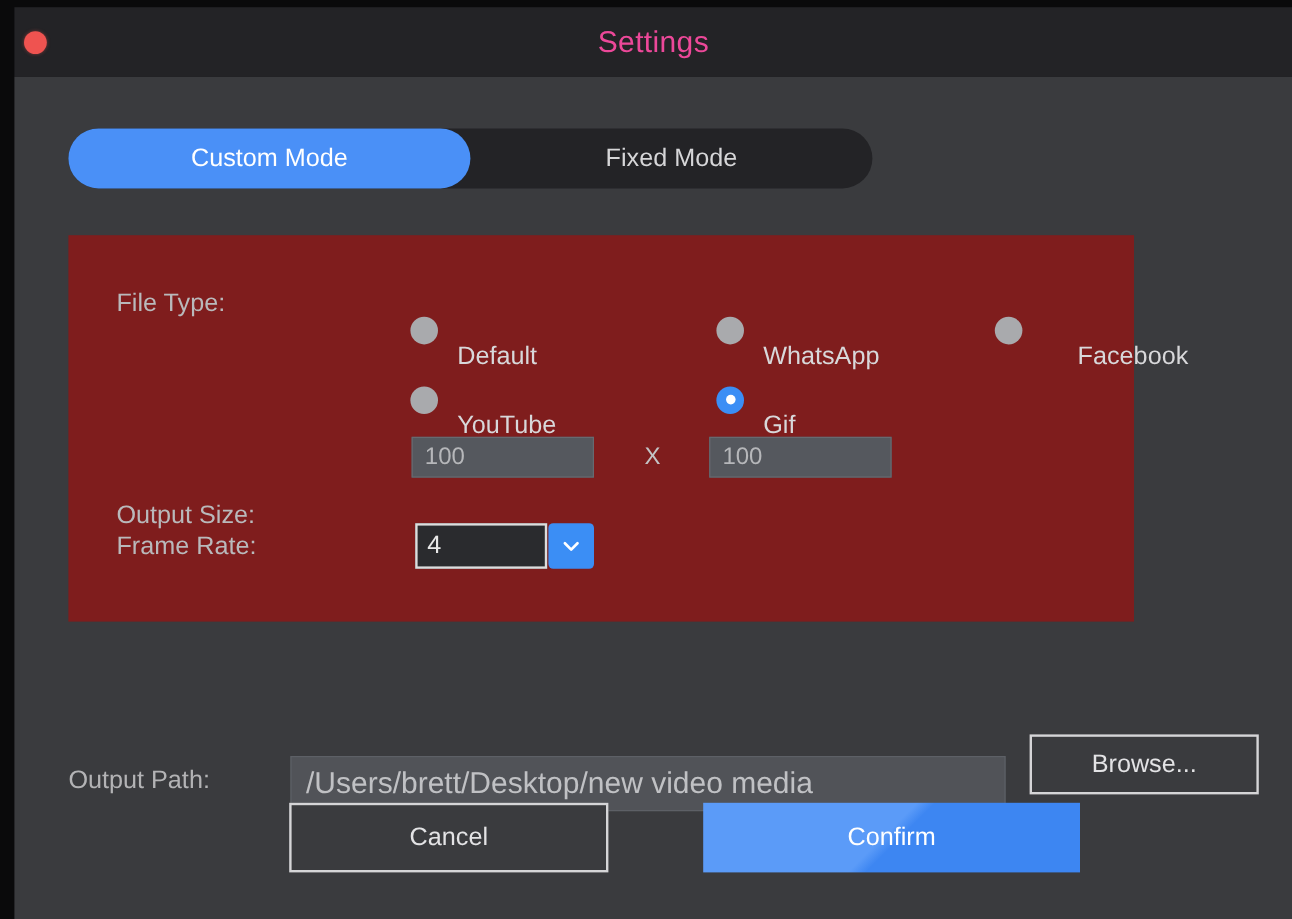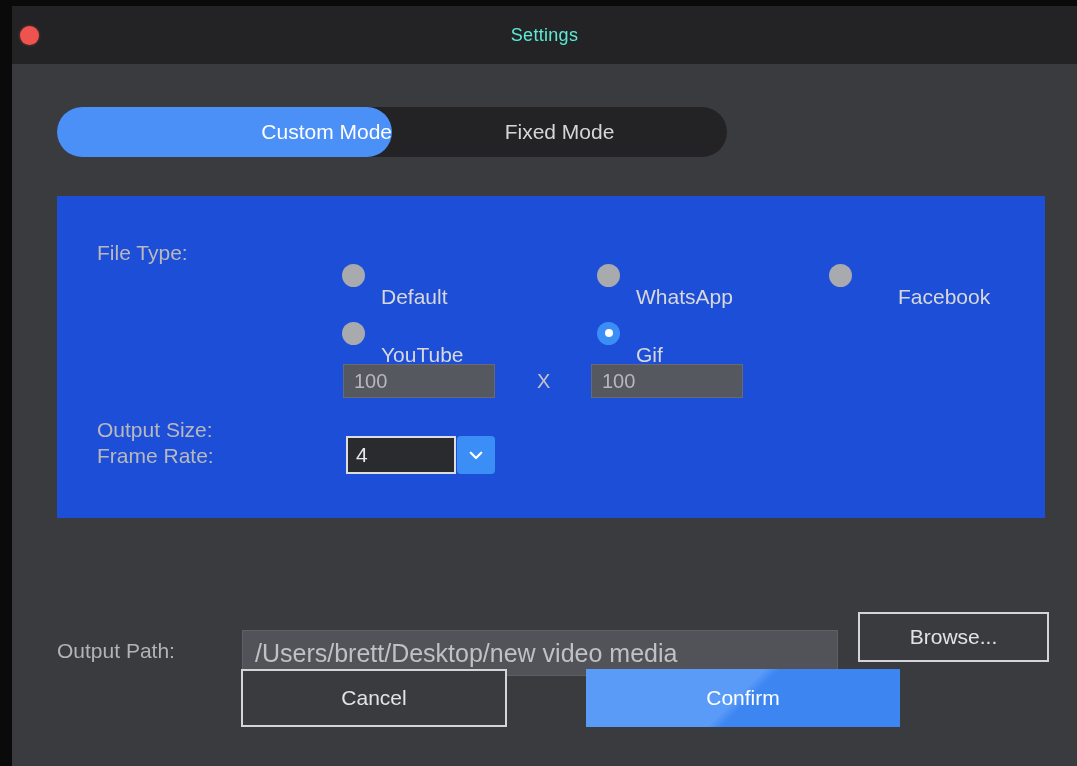--- a/index.html
+++ b/index.html
@@ -38,22 +38,22 @@
     left: 8px;
     top: 20px;
     width: 19px;
     height: 19px;
     border-radius: 50%;
     background: #ef5350;
     box-shadow: 0 0 3px rgba(239,83,80,0.5);
     cursor: pointer;
   }
   .title-text {
-    font-size: 18px;
-    color: #5eead4;
+    font-size: 25px;
+    color: #ec4899;
     letter-spacing: 0.3px;
   }
 
   
   .dialog-body {
     position: absolute;
     left: 12px;
     top: 64px;
     width: 1065px;
     height: 702px;
@@ -80,31 +80,30 @@
     align-items: center;
     justify-content: center;
     font-size: 21px;
     color: #d6d6d8;
     cursor: pointer;
     box-sizing: border-box;
   }
   .tab.active {
     background: #4a90f7;
     color: #ffffff;
-    justify-content: flex-end;
   }
 
   
   .panel {
     position: absolute;
     left: 45px;
     top: 132px;
-    width: 988px;
+    width: 888px;
     height: 322px;
-    background: #1d4ed8;
+    background: #7f1d1d;
   }
   .row-label {
     position: absolute;
     left: 40px;
     font-size: 21px;
     color: #b9b9bb;
     white-space: nowrap;
   }
 
   

